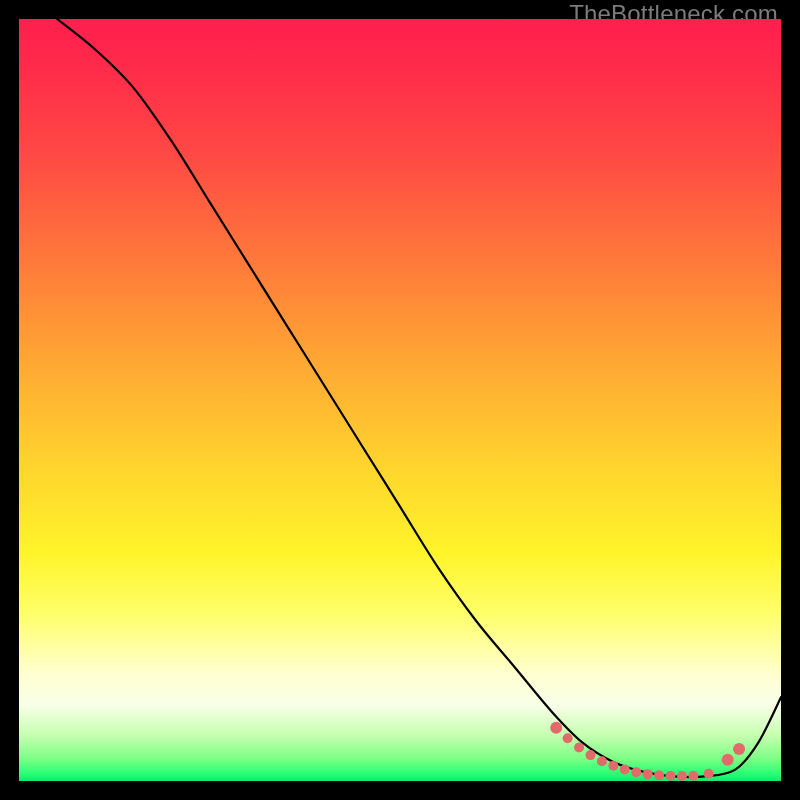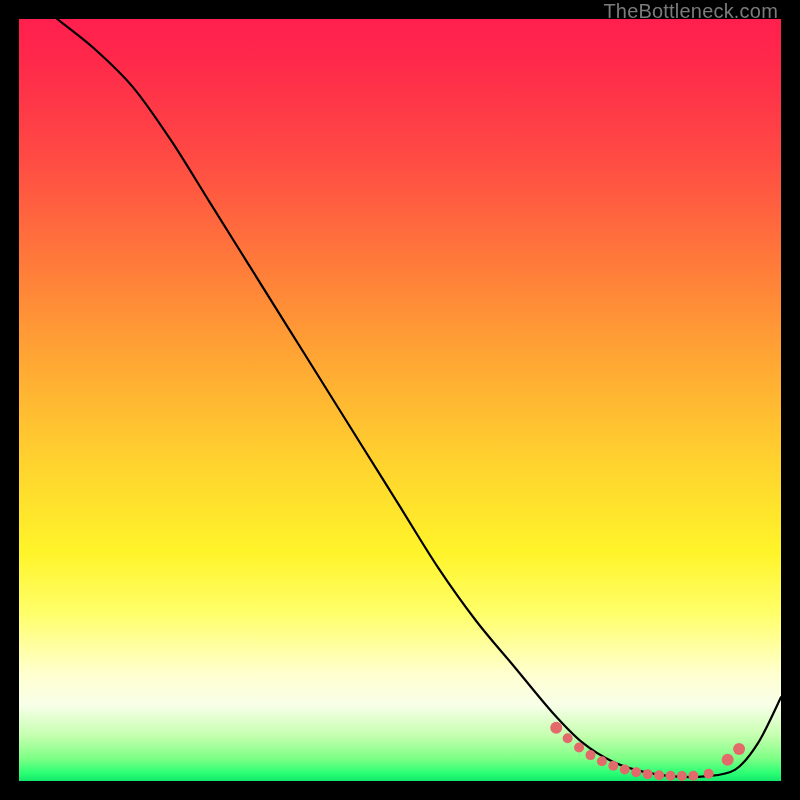--- a/index.html
+++ b/index.html
@@ -40,21 +40,21 @@
       #7fff86 97%,
       #2aff74 99%,
       #12e86c 100%
     );
   }
   .watermark {
     position: absolute;
     top: 0px;
     right: 22px;
     color: #7b7b7b;
-    font-size: 20px;
+    font-size: 24px;
     letter-spacing: 0.2px;
     user-select: none;
     text-align: center;
   }
   svg.curve {
     position: absolute;
     left: 0;
     top: 0;
     width: 762px;
     height: 762px;

